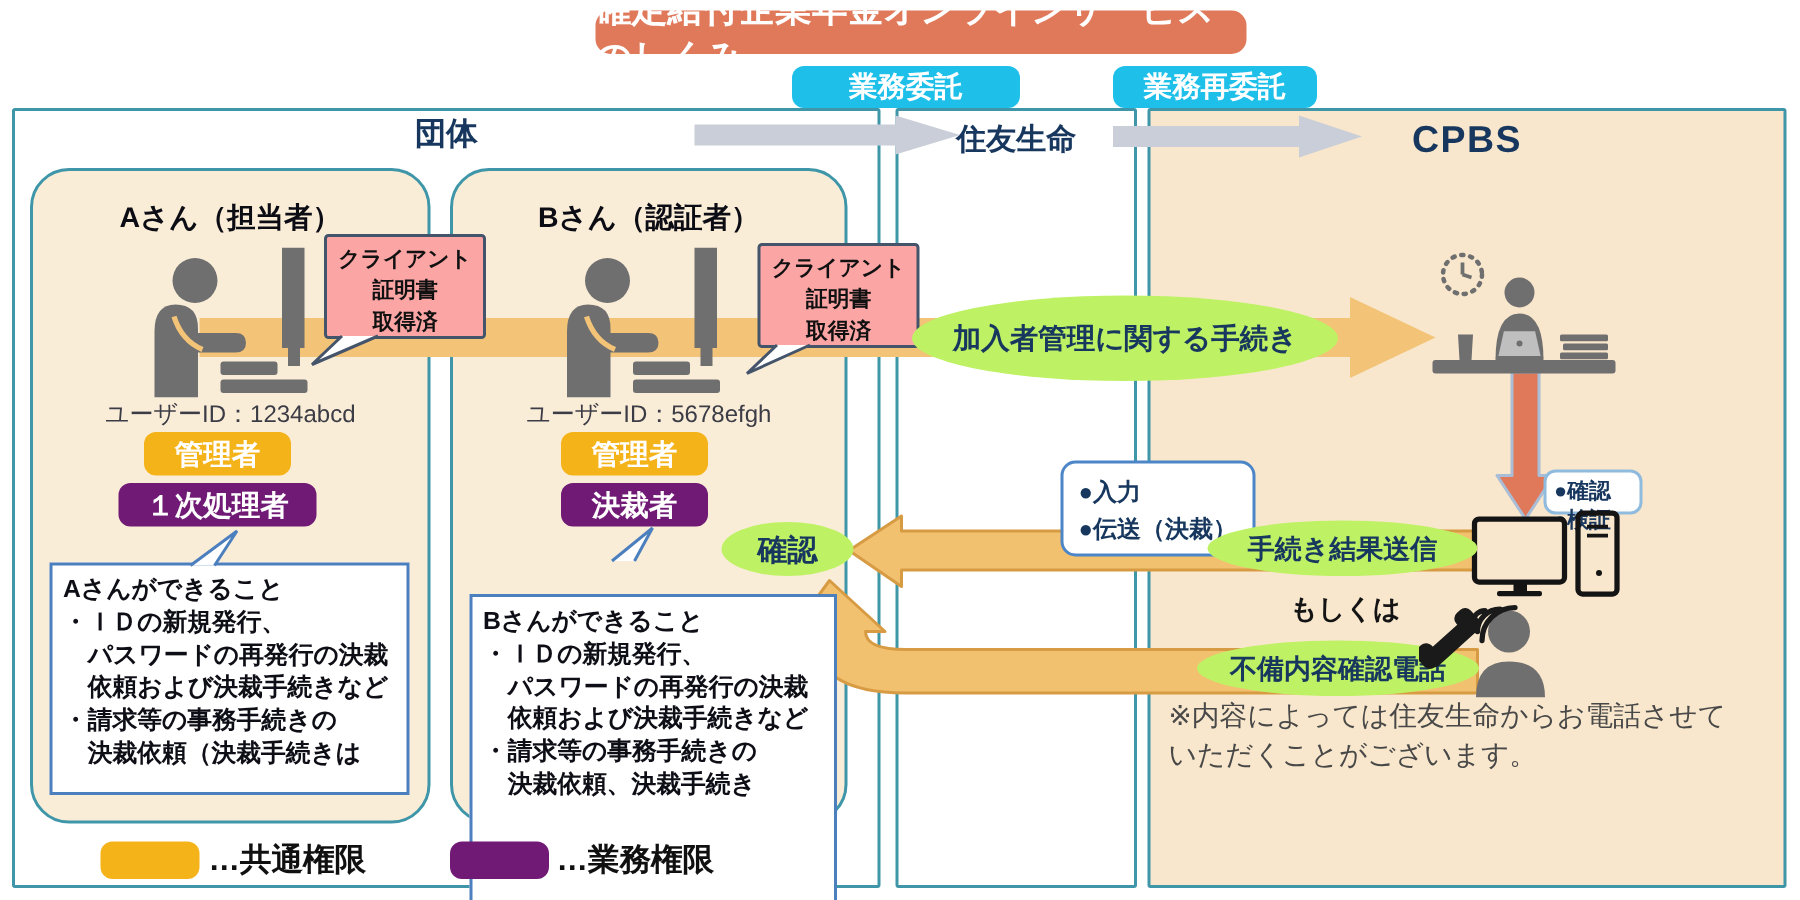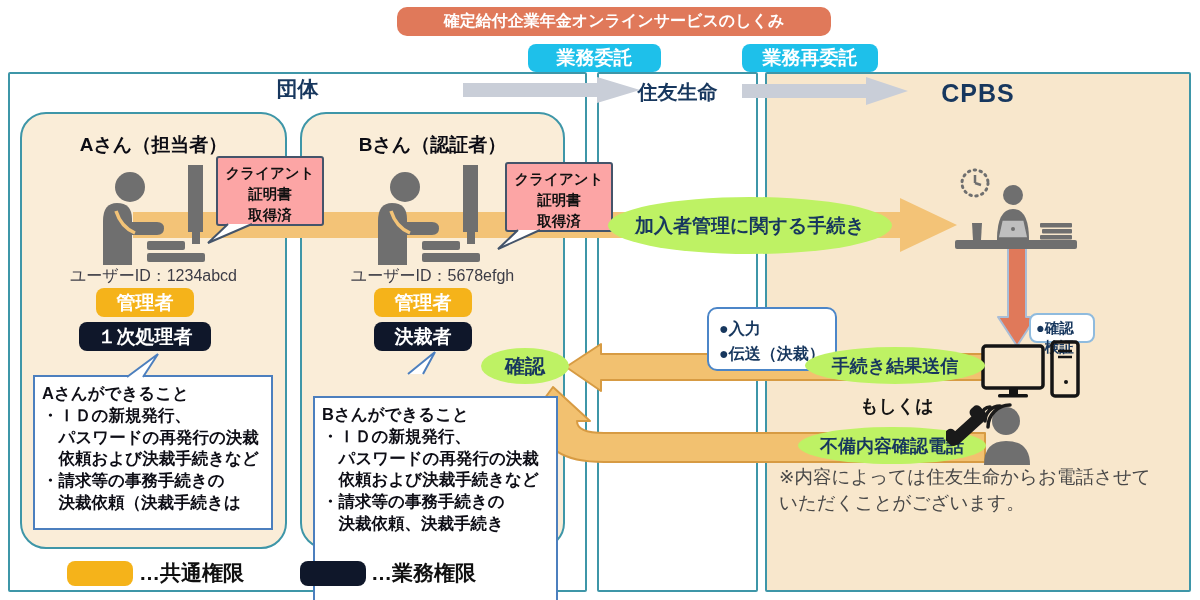--- a/index.html
+++ b/index.html
@@ -5,25 +5,25 @@
   html,body{margin:0;padding:0;background:#fff;}
   #stage{
     position:relative;width:1200px;height:600px;background:#ffffff;overflow:hidden;
     font-family:"Liberation Sans","DejaVu Sans",sans-serif;
   }
   .abs{position:absolute;}
   .flexc{display:flex;align-items:center;justify-content:center;}
   .navy{color:#17375E;}
   .colbox{border:2px solid #3E96A8;background:#fff;box-sizing:border-box;border-radius:2px;}
   .beigebox{background:#FAEDD8;border:2px solid #3E96A8;border-radius:26px;box-sizing:border-box;}
-  .banner{background:#E0795A;color:#fff;font-weight:bold;font-size:16px;border-radius:10px;}
+  .banner{background:#E0795A;color:#fff;font-weight:bold;font-size:24px;border-radius:10px;}
   .cyanlbl{background:#1EC0EA;color:#fff;font-weight:bold;font-size:19px;border-radius:8px;}
   .badge{border-radius:8px;color:#fff;font-weight:bold;font-size:19px;}
   .badge.orange{background:#F5B31A;}
-  .badge.green{background:#0f172a;}
+  .badge.green{background:#701a75;}
   .bubble{background:#fca5a5;border:2px solid #44546A;border-radius:3px;box-sizing:border-box;
     font-weight:bold;font-size:14.5px;line-height:1.45;color:#111;text-align:center;padding-top:5px;}
   .descbox{background:#fff;border:2px solid #4C7FBE;box-sizing:border-box;padding:6px 7px;
     font-weight:bold;font-size:16.5px;line-height:1.32;color:#0E0E16;}
   .descbox span{display:block;white-space:pre;}
   .oval{background:#bef264;border-radius:50%;font-weight:bold;}
   .stepbox{background:#fff;box-sizing:border-box;border-radius:10px;margin-top:40px;}
   .stepbox span{display:block;font-weight:bold;color:#17375E;}
   .lgndtxt{font-weight:bold;font-size:21px;color:#101010;}
   svg{display:block;}
@@ -47,21 +47,21 @@
   <svg class="abs" style="left:0;top:0;" width="1200" height="600" viewBox="0 0 1200 600">
     <polygon points="463,83 597,83 597,77 640,90 597,103 597,97 463,97" fill="#C9CED8"></polygon>
     <polygon points="742,84 866,84 866,77 908,91 866,105 866,98 742,98" fill="#C9CED8"></polygon>
     <polygon points="133,212 900,212 900,198 957,225 900,252 900,238 133,238" fill="#F3C377"></polygon>
     <polygon points="1008,248 1026,248 1026,317 1036,317 1017,346 998,317 1008,317" fill="#E0795A" stroke="#A9BDD6" stroke-width="2" stroke-linejoin="round"></polygon>
     <polygon points="566,367 601,344 601,354 985,354 985,380 601,380 601,391" fill="#F2C170" stroke="#D79B43" stroke-width="2" stroke-linejoin="round"></polygon>
     <path d="M985,433 L604,433 Q577,433 577,421 L590,421 L553,387 L528,421 L542,421 Q542,462 604,462 L985,462 Z" fill="#F2C170" stroke="#D79B43" stroke-width="2" stroke-linejoin="round"></path>
   </svg>
 
   <div class="abs banner flexc" style="left:397px;top:7px;width:434px;height:29px;">確定給付企業年金オンラインサービスのしくみ</div>
-  <div class="abs cyanlbl flexc" style="left:528px;top:44px;width:133px;height:28px;">業務委託</div>
+  <div class="abs cyanlbl flexc" style="left:528px;top:44px;width:152px;height:28px;">業務委託</div>
   <div class="abs cyanlbl flexc" style="left:742px;top:44px;width:136px;height:28px;">業務再委託</div>
 
   <div class="abs" style="left:20px;top:132px;width:267px;text-align:center;font-weight:bold;font-size:19px;color:#0C0C14;">Aさん（担当者）</div>
   <svg class="abs" style="left:85px;top:165px;" width="125" height="100" viewBox="0 0 125 100">
     <circle cx="45" cy="22" r="15" fill="#6F6F6F"></circle>
     <path d="M18,100 L18,56 Q18,38 32,38 Q47,38 47,54 L47,100 Z" fill="#6F6F6F"></path>
     <path d="M38,57 L72,57 Q79,57 79,63.5 Q79,70 72,70 L38,70 Z" fill="#6F6F6F"></path>
     <path d="M31,46 Q36,62 50,68" stroke="#F3C377" stroke-width="3.5" fill="none"></path>
     <rect x="103" y="0" width="15" height="67" fill="#6F6F6F"></rect>
     <rect x="107" y="67" width="8" height="12" fill="#6F6F6F"></rect>

